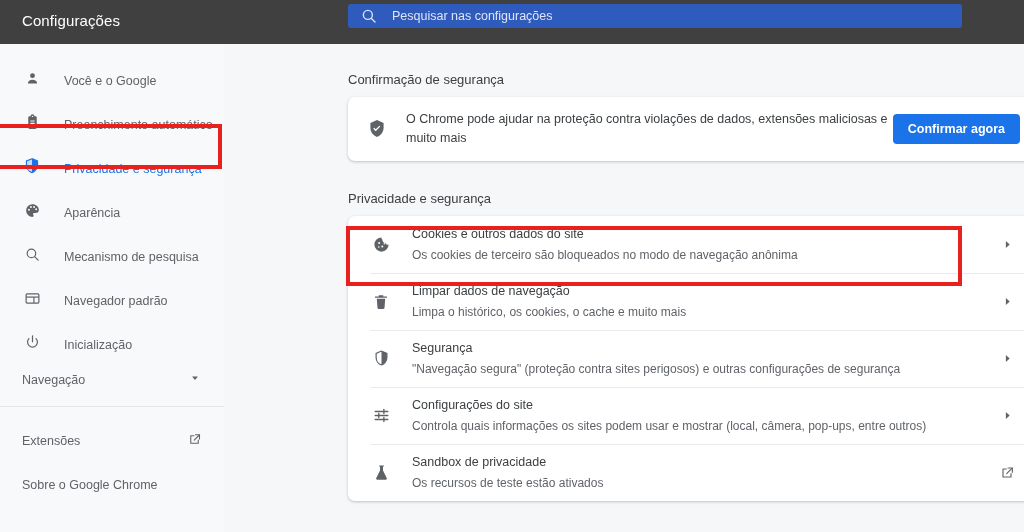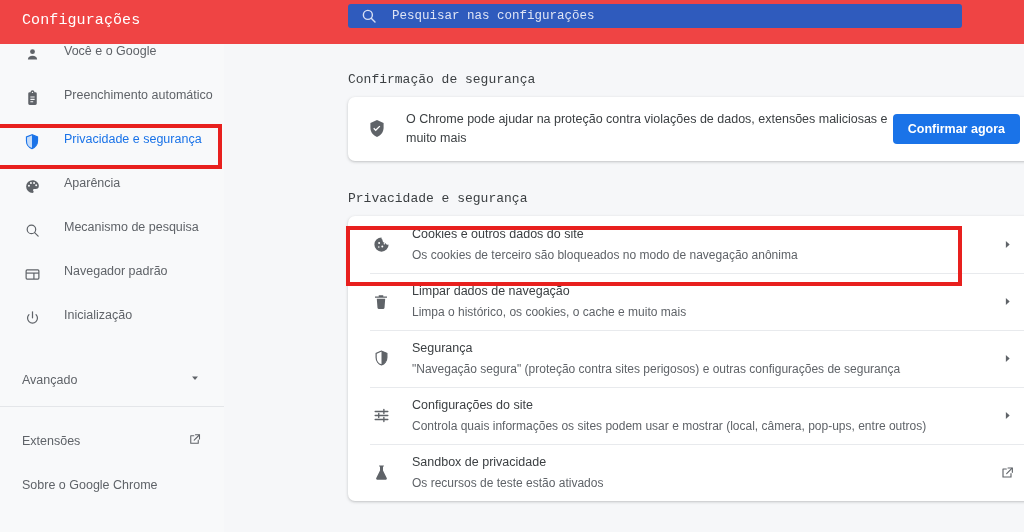--- a/index.html
+++ b/index.html
@@ -9,22 +9,21 @@
     font-family: "Liberation Sans", sans-serif;
     background: #f6f7f9;
     overflow: hidden;
   }
   .app { position: relative; width: 1024px; height: 532px; }
 
   
   .topbar {
     position: absolute; top: 0; left: 0;
     width: 1024px; height: 44px;
-    background: #ef4444;
-    font-family: Liberation Mono, monospace;
+    background: #404040;
   }
   .topbar-title {
     position: absolute; left: 22px; top: 12px;
     font-size: 15px; color: #ffffff; letter-spacing: .1px;
   }
   .searchbox {
     position: absolute; left: 348px; top: 4px;
     width: 614px; height: 24px;
     background: #2f5bbd;
     border-radius: 3px;
@@ -36,21 +35,21 @@
   }
 
   
   .sidebar {
     position: absolute; left: 0; top: 44px;
     width: 224px; height: 488px;
     background: #f8f9fa;
   }
   .nav-item {
     position: relative;
-    display: flex; align-items: flex-start;
+    display: flex; align-items: flex-end;
     height: 44px; padding-left: 22px;
     cursor: pointer;
   }
   .nav-item .ico {
     width: 20px; height: 20px; flex: 0 0 20px;
     display: flex; align-items: center; justify-content: center;
   }
   .nav-item .label {
     margin-left: 22px;
     font-size: 12.5px; color: #5f6368; white-space: nowrap;
@@ -73,21 +72,21 @@
 
   
   .content {
     position: absolute; left: 224px; top: 44px;
     width: 800px; height: 488px;
     background: #f6f7f9;
     overflow: hidden;
   }
   .section-title {
     margin: 28px 0 10px 124px;
-    font-size: 13px; color: #3c4043; font-family: Liberation Mono, monospace;
+    font-size: 13px; color: #3c4043;
   }
   .section-title.second { margin-top: 30px; }
 
   .card {
     margin-left: 124px;
     width: 688px;
     background: #ffffff;
     border-radius: 7px;
     box-shadow: 0 1px 2px rgba(60,64,67,.18), 0 1px 3px 1px rgba(60,64,67,.08);
   }
@@ -228,21 +227,21 @@
       <span class="ico">
         <svg viewBox="0 0 24 24" width="17" height="17">
           <path d="M7 6.5a7 7 0 1 0 10 0" class="icon-stroke" stroke-linecap="round"></path>
           <line x1="12" y1="2.5" x2="12" y2="11" class="icon-stroke" stroke-linecap="round"></line>
         </svg>
       </span>
       <span class="label">Inicialização</span>
     </div>
 
     <div class="nav-advanced">
-      <span class="label">Avançado</span>
+      <span class="label">Navegação</span>
       <span>
         <svg viewBox="0 0 24 24" width="14" height="14" fill="#5f6368">
           <path d="M7 9.5h10L12 15.5z"></path>
         </svg>
       </span>
     </div>
 
     <div class="divider"></div>
 
     <div class="nav-bottom" style="margin-top:14px">

